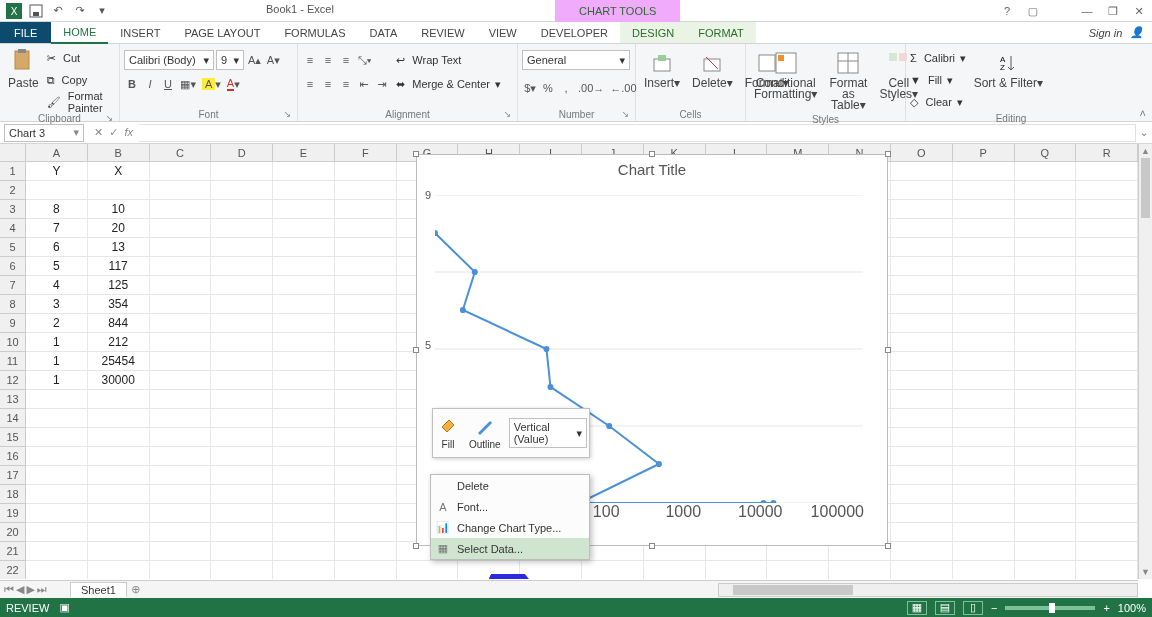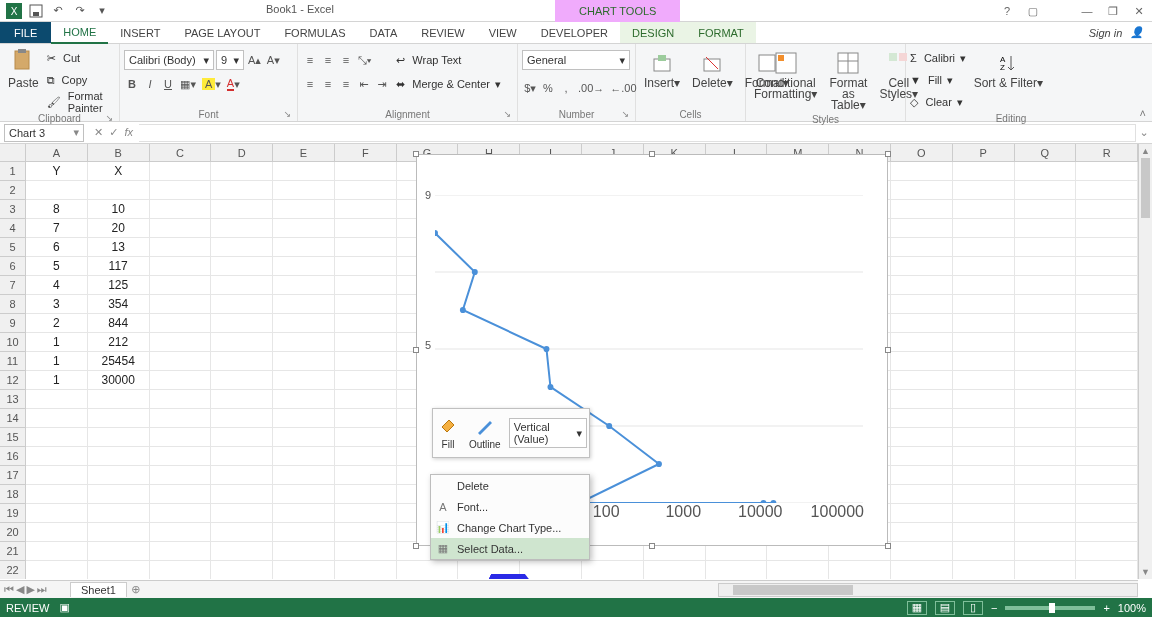--- a/index.html
+++ b/index.html
@@ -848,20 +848,21 @@
 
   <div class="chart-object">
     <div class="handle tl"></div>
     <div class="handle tm"></div>
     <div class="handle tr"></div>
     <div class="handle ml"></div>
     <div class="handle mr"></div>
     <div class="handle bl"></div>
     <div class="handle bm"></div>
     <div class="handle br"></div>
+    <div class="chart-title">Chart Title</div>
     <div class="plot-area">
       <svg width="100%" height="100%" viewBox="0 0 430 300" preserveAspectRatio="none">
         <line class="gridline" x1="0" y1="0" x2="430" y2="0"></line>
         <line class="gridline" x1="0" y1="75" x2="430" y2="75"></line>
         <line class="gridline" x1="0" y1="150" x2="430" y2="150"></line>
         <line class="gridline" x1="0" y1="225" x2="430" y2="225"></line>
         <line class="gridline" x1="0" y1="300" x2="430" y2="300"></line>
 
         <polyline class="series-line" points="0,37 40,75 28,112 112,150 116,187 175,225 225,262 145,300 330,300 340,300"></polyline>
         <circle class="pt" cx="0" cy="37" r="3"></circle>

